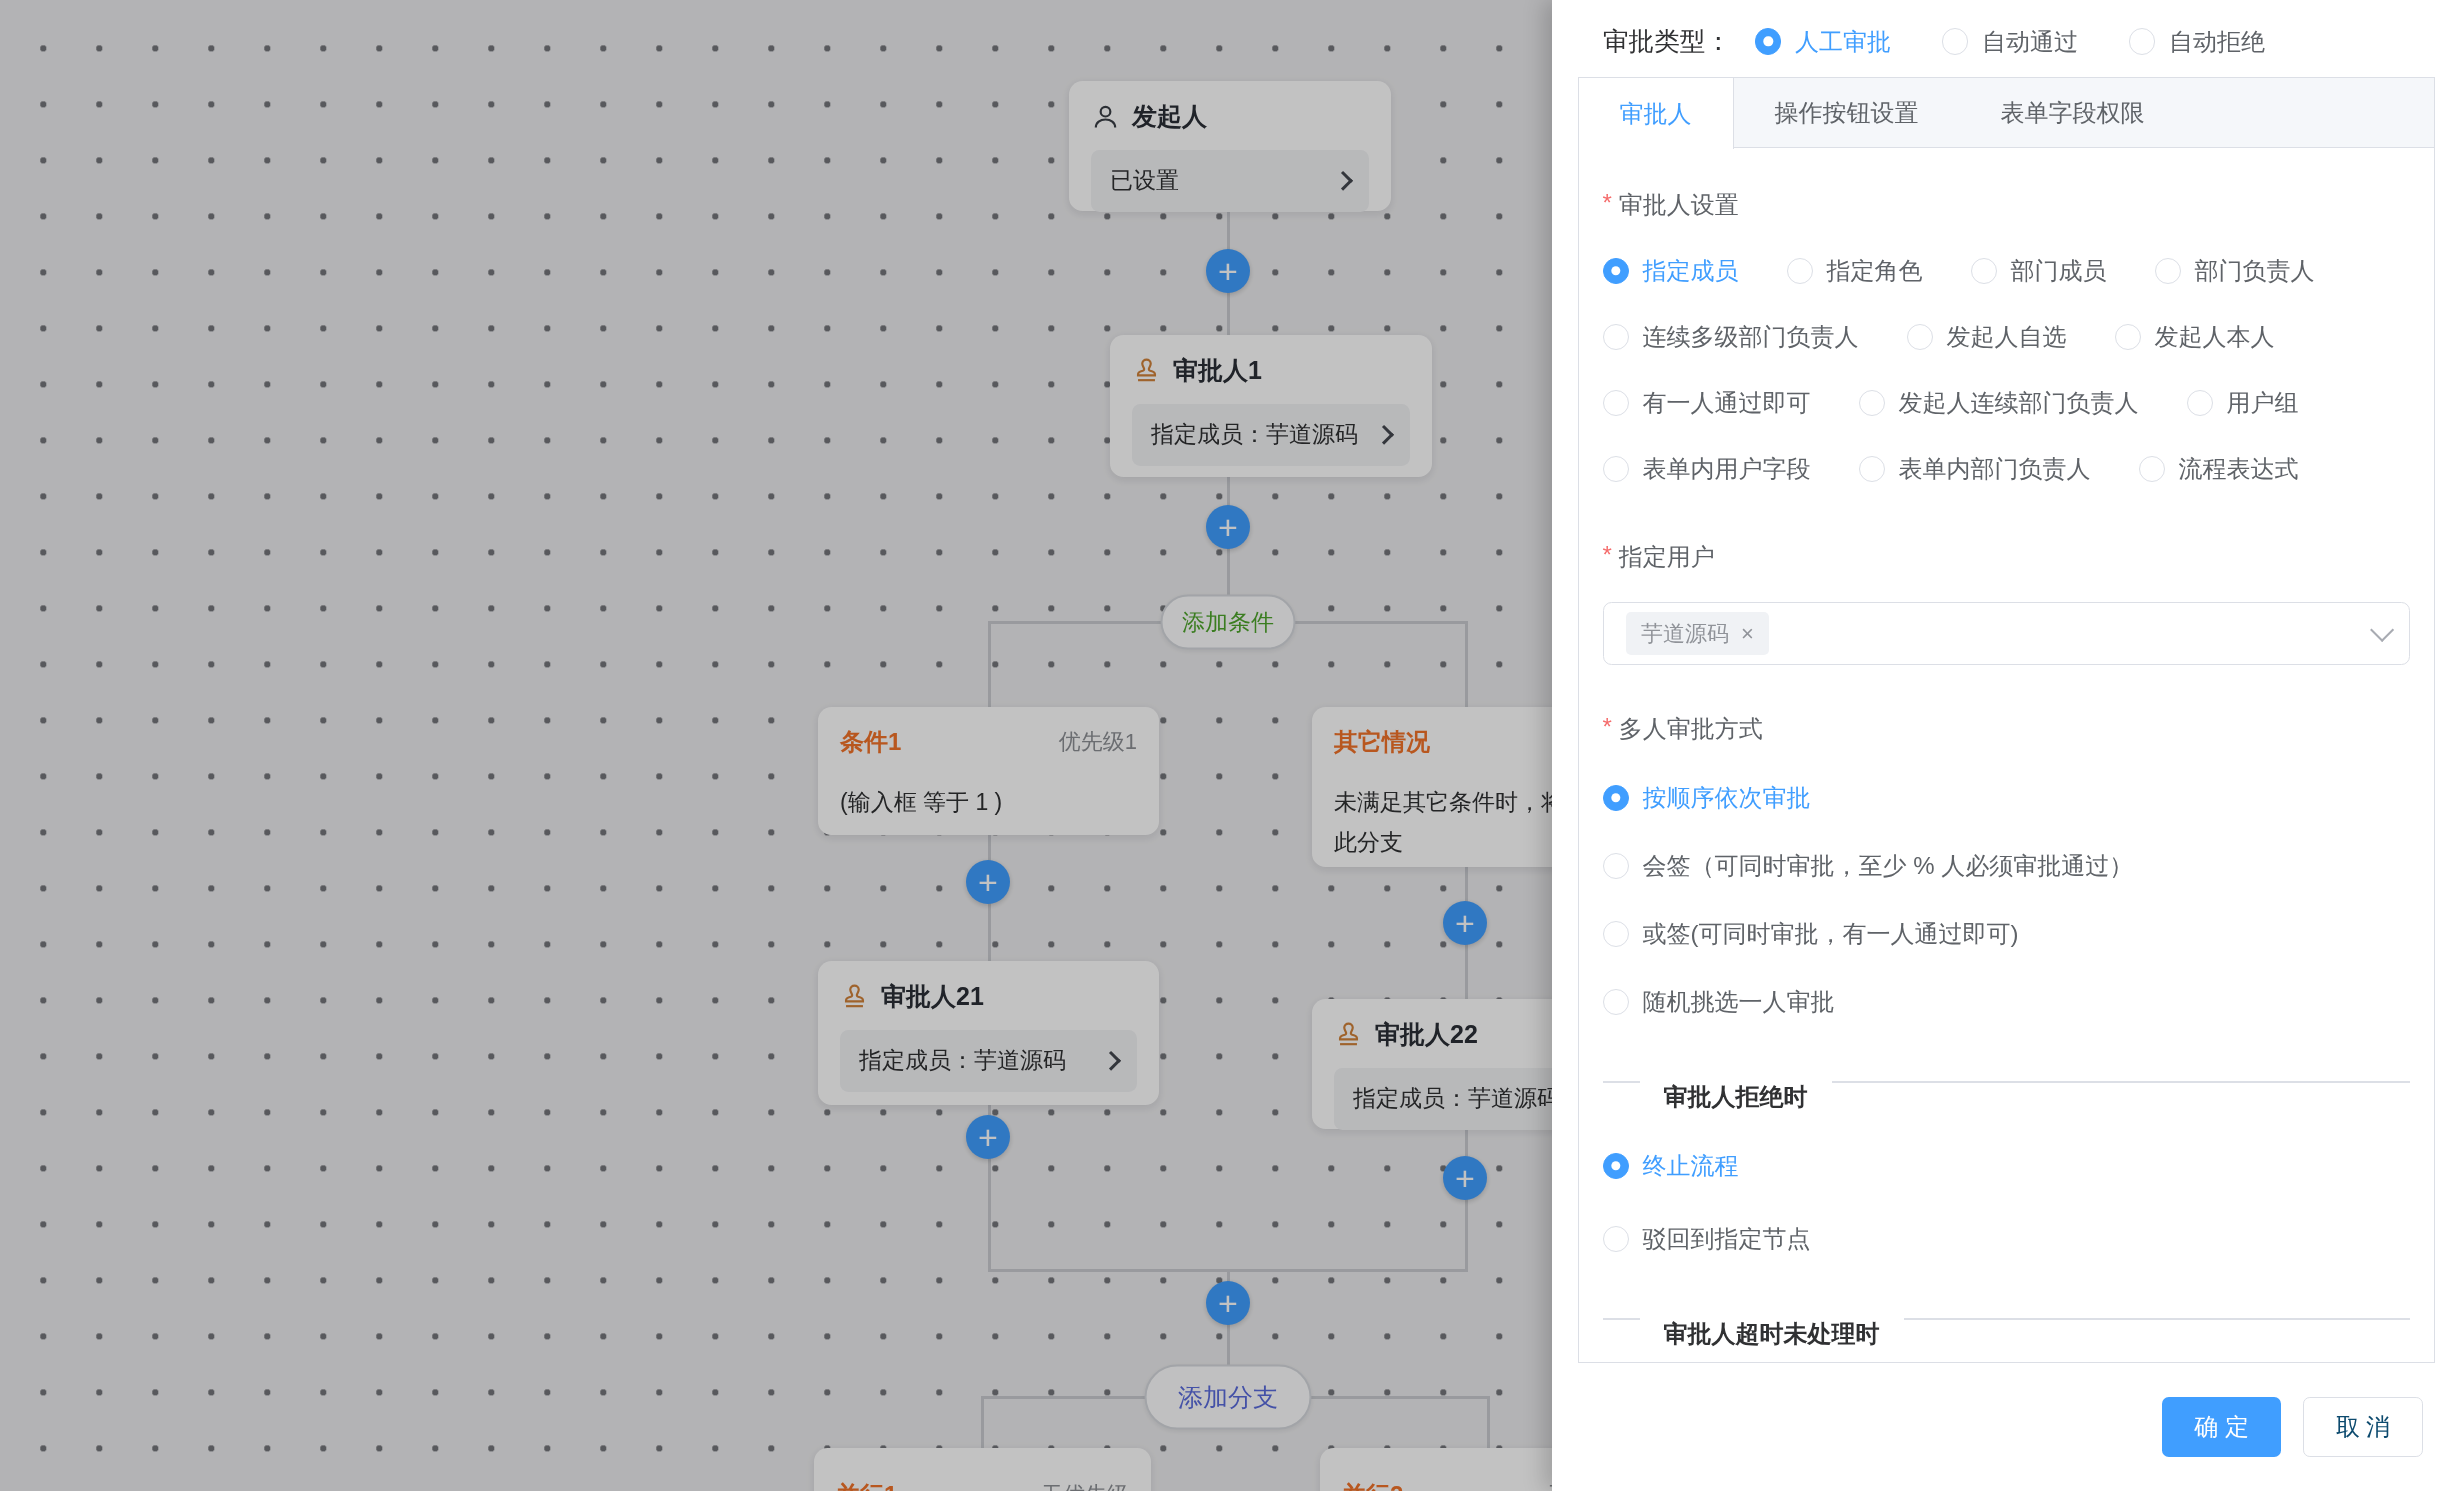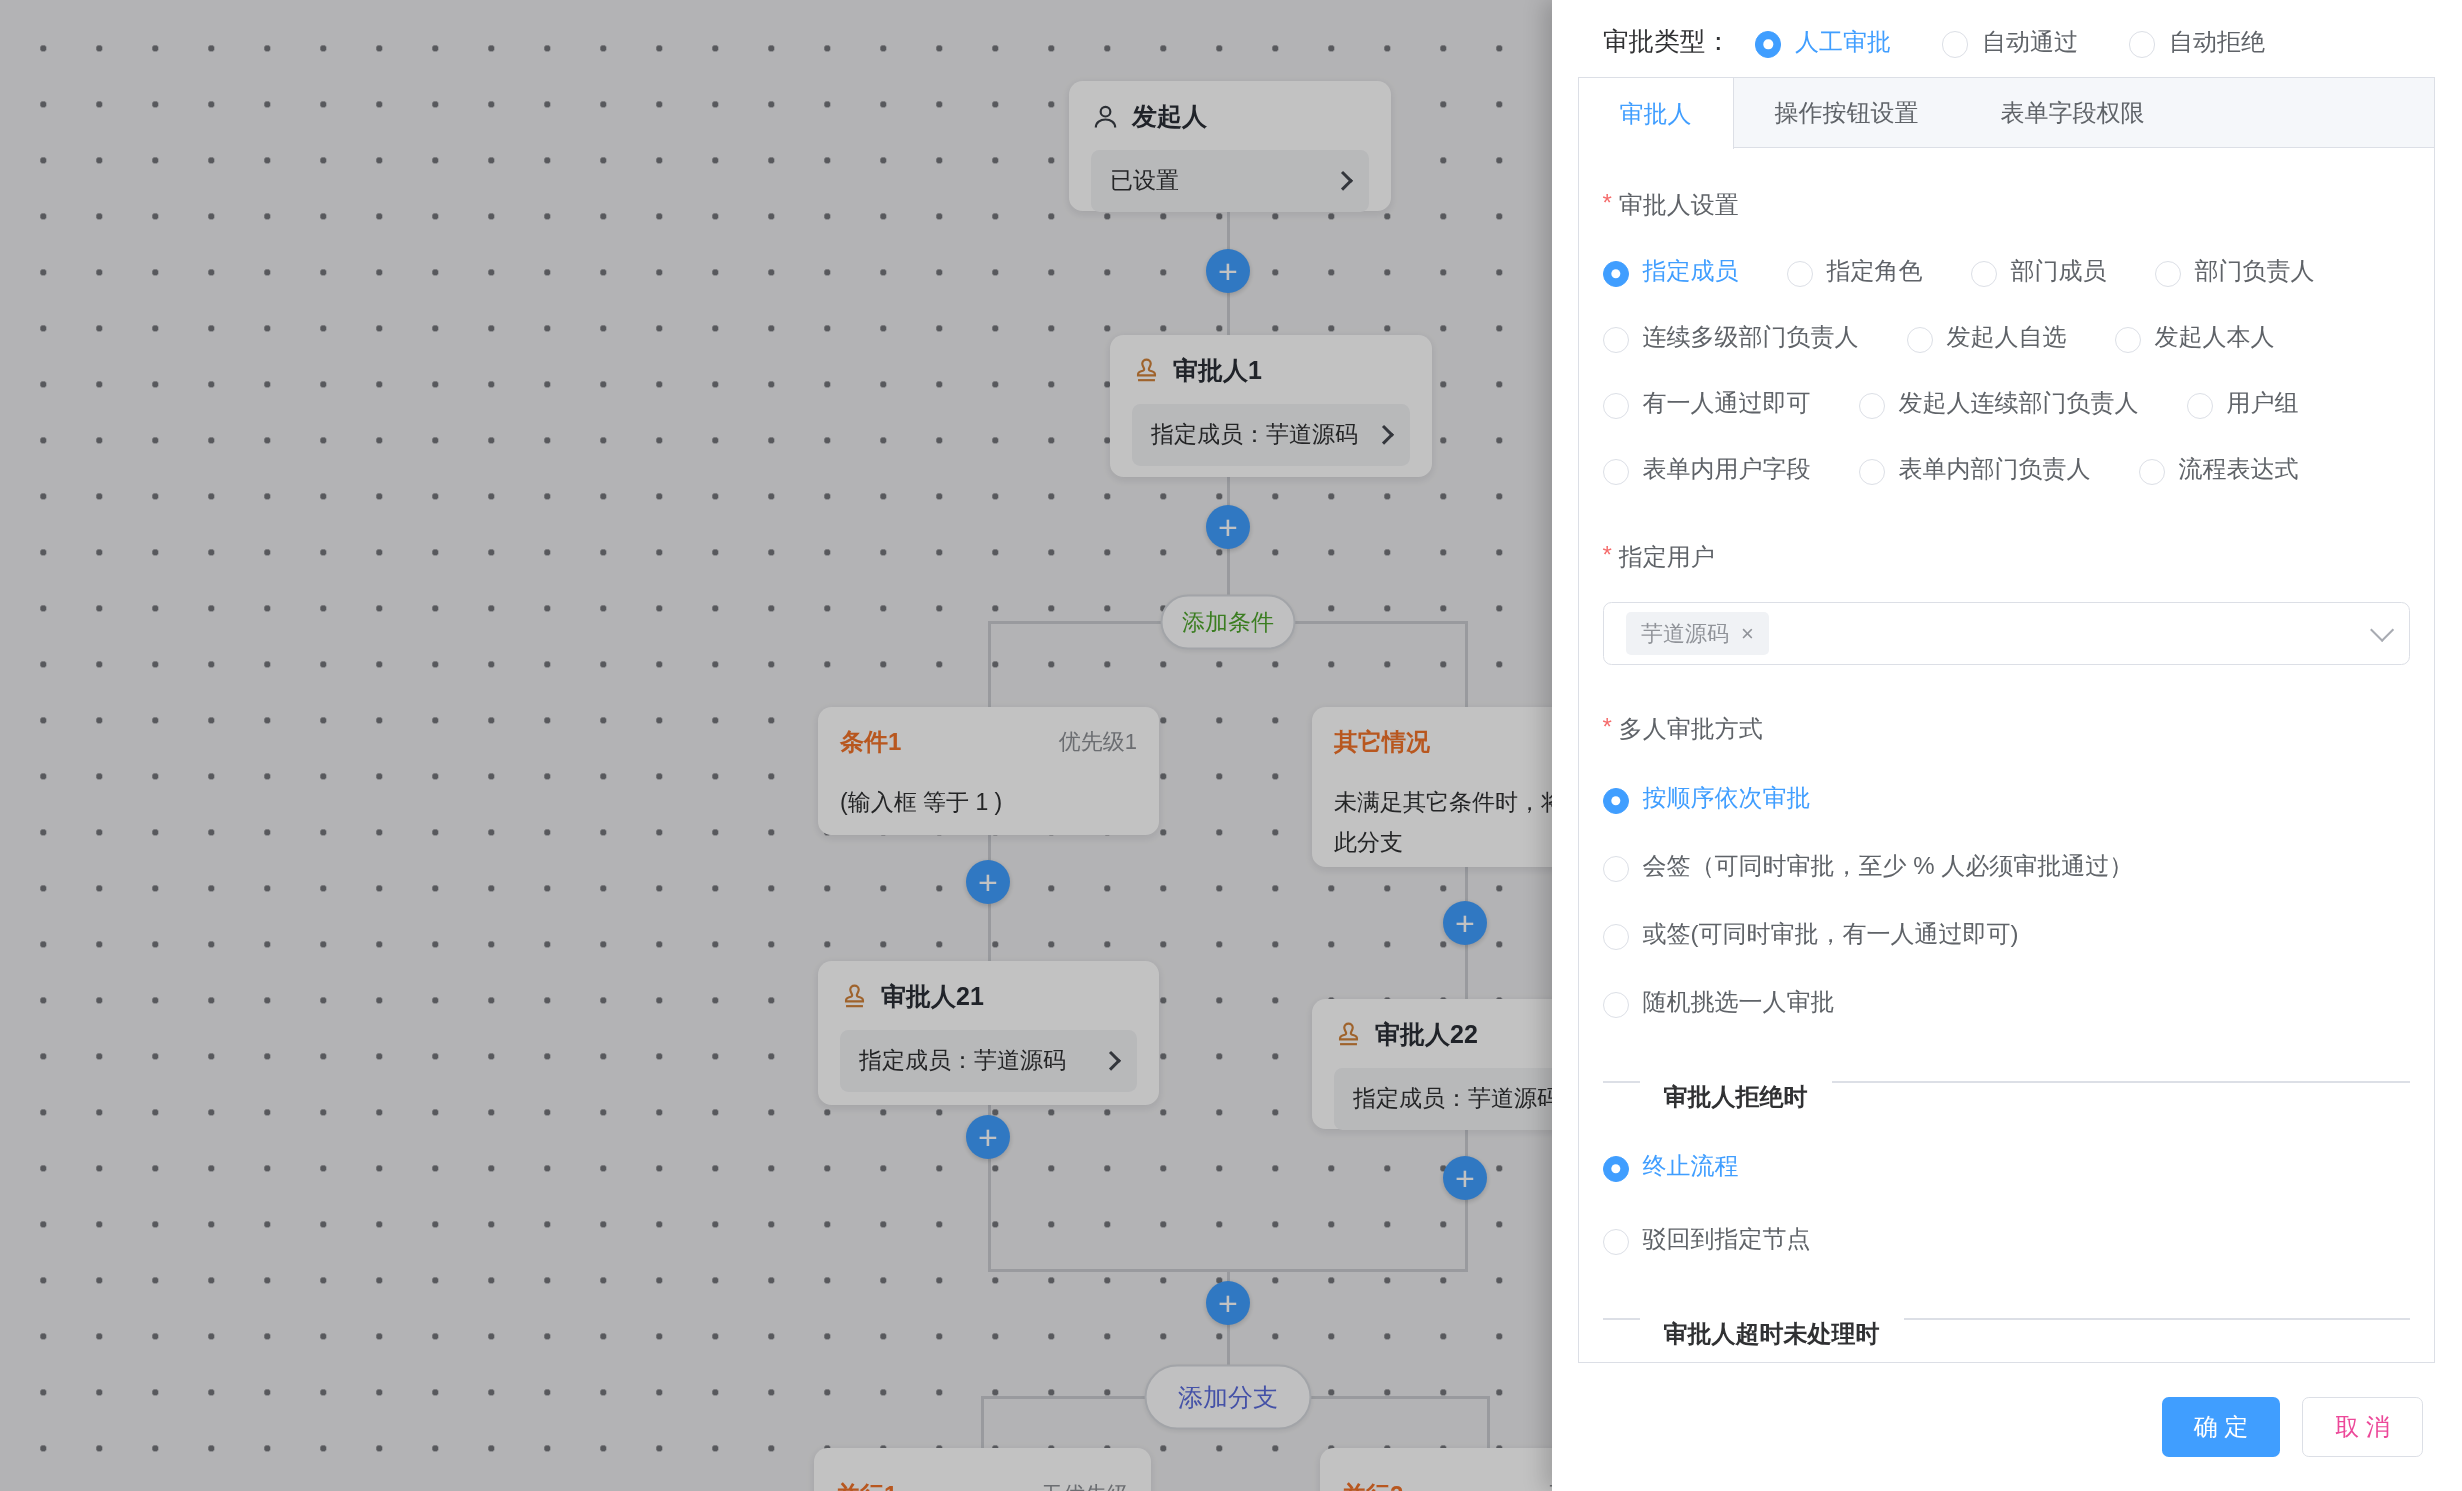--- a/index.html
+++ b/index.html
@@ -41,21 +41,21 @@
 
   .canvas-mask { position:absolute; inset:0; background:rgba(0,0,0,.24); z-index:50; }
 
   
   .drawer { position:absolute; top:0; right:0; width:910px; height:1491px; background:#fff;
     z-index:100; box-shadow:-8.5px 0 20.4px rgba(0,0,0,.18); }
 
   .drawer-head { display:flex; align-items:center; padding:8px 0 0 51px; height:75px; }
   .drawer-head .hd-label { font-size:25.6px; color:#303133; font-weight:500; margin-right:24px; }
 
-  .radio { display:inline-flex; align-items:flex-end; cursor:pointer; }
+  .radio { display:inline-flex; align-items:center; cursor:pointer; }
   .radio .dot { width:26.4px; height:26.4px; border-radius:50%; border:1.7px solid #dcdfe6; background:#fff;
     flex:0 0 auto; position:relative; }
   .radio .lbl { font-size:24px; color:#5f6368; margin-left:13.6px; white-space:nowrap; }
   .radio.sel .dot { background:#409eff; border-color:#409eff; }
   .radio.sel .dot::after { content:""; position:absolute; left:50%; top:50%; width:9.4px; height:9.4px;
     border-radius:50%; background:#fff; transform:translate(-50%,-50%); }
   .radio.sel .lbl { color:#409eff; }
 
   .tabs-box { position:absolute; left:25.6px; right:27px; top:77px; bottom:128px;
     border:0.9px solid #dcdfe6; background:#fff; }
@@ -83,21 +83,21 @@
   .divider { display:flex; align-items:flex-start; margin-top:63px; }
   .divider .line-s { width:37px; height:1.7px; background:#dcdfe6; }
   .divider .line-l { flex:1; height:1.7px; background:#dcdfe6; }
   .divider .dv-txt { font-size:24px; font-weight:600; color:#303133; margin:0 24px; white-space:nowrap; }
 
   .drawer-footer { position:absolute; left:0; right:0; bottom:0; height:128px;
     display:flex; align-items:center; justify-content:flex-end; padding-right:39px; gap:22px; }
   .btn { height:60px; border-radius:6.8px; display:flex; align-items:center; justify-content:center;
     font-size:24px; padding:0 32px; white-space:nowrap; }
   .btn.primary { background:#409eff; color:#fff; }
-  .btn.plain { background:#fff; color:#ec4899; border:1.7px solid #dcdfe6; }
+  .btn.plain { background:#fff; color:#0c4a6e; border:1.7px solid #dcdfe6;font-family:Liberation Serif, serif; }
 </style>
 </head>
 <body>
 
 <div id="app">
 
   <div class="canvas">
 
     <div class="vline" style="left:1227px;top:209px;height:128px;"></div>
     <div class="vline" style="left:1227px;top:464px;height:158px;"></div>

